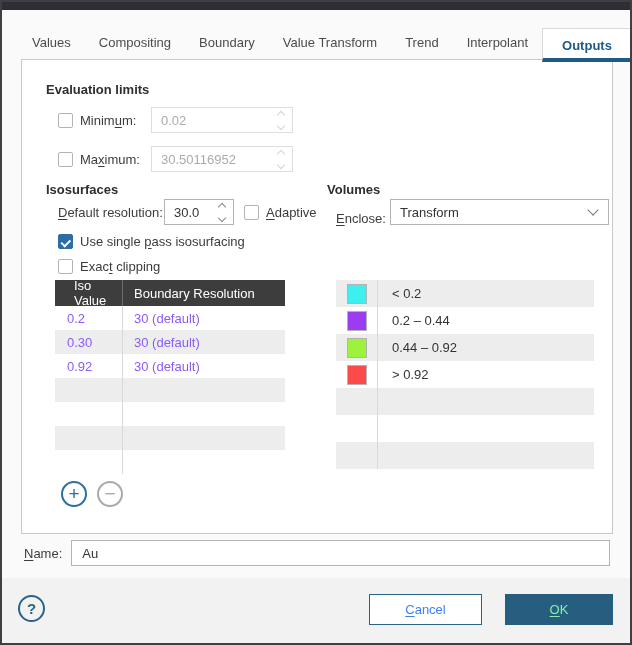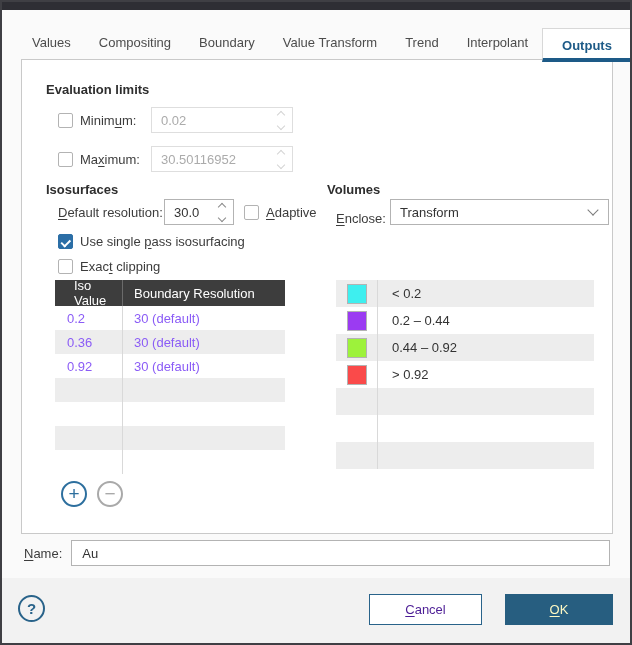--- a/index.html
+++ b/index.html
@@ -75,22 +75,22 @@
   
   .name-row { position:absolute; left:22px; top:538px; right:20px; display:flex; align-items:center; font-size:13px; color:#3c3c3c; }
   .name-input { margin-left:9px; flex:1; height:26px; background:#fff; border:1px solid #b3b3b3; display:flex; align-items:center; }
   .name-input .val { padding-left:10px; font-size:13px; color:#333; }
 
   
   .footer { position:absolute; left:0; right:0; bottom:0; top:576px; background:#f2f2f2; }
   .helpbtn { position:absolute; left:16px; top:17px; width:27px; height:27px; border-radius:50%; border:2px solid #29638a;
     color:#29638a; font-size:15px; font-weight:bold; line-height:23px; text-align:center; background:transparent; }
   .btn { position:absolute; top:16px; height:31px; font-size:13px; display:flex; align-items:center; justify-content:center; cursor:default; }
-  .btn-cancel { left:367px; width:113px; background:#fff; border:1px solid #29638a; color:#4c1d95; }
-  .btn-ok { left:503px; width:108px; background:#275e80; border:1px solid #275e80; color:#fef9c3; }
+  .btn-cancel { left:367px; width:113px; background:#fff; border:1px solid #29638a; color:#3b82f6; }
+  .btn-ok { left:503px; width:108px; background:#275e80; border:1px solid #275e80; color:#86efac; }
 </style>
 </head>
 <body>
 
 <div class="dialog">
   <div class="titlebar"></div>
 
   <div class="tabbar">
     <div class="tab">Values</div>
     <div class="tab">Compositing</div>
@@ -158,21 +158,21 @@
     <div class="isotable">
       <div class="thead">
         <span class="c1">Iso Value</span>
         <span class="c2">Boundary Resolution</span>
       </div>
       <div class="trow">
           <span class="c1">0.2</span>
           <span class="c2">30 (default)</span>
         </div>
       <div class="trow">
-          <span class="c1">0.36</span>
+          <span class="c1">0.30</span>
           <span class="c2">30 (default)</span>
         </div>
       <div class="trow">
           <span class="c1">0.92</span>
           <span class="c2">30 (default)</span>
         </div>
       <div class="trow">
           <span class="c1"></span>
           <span class="c2"></span>
         </div>

